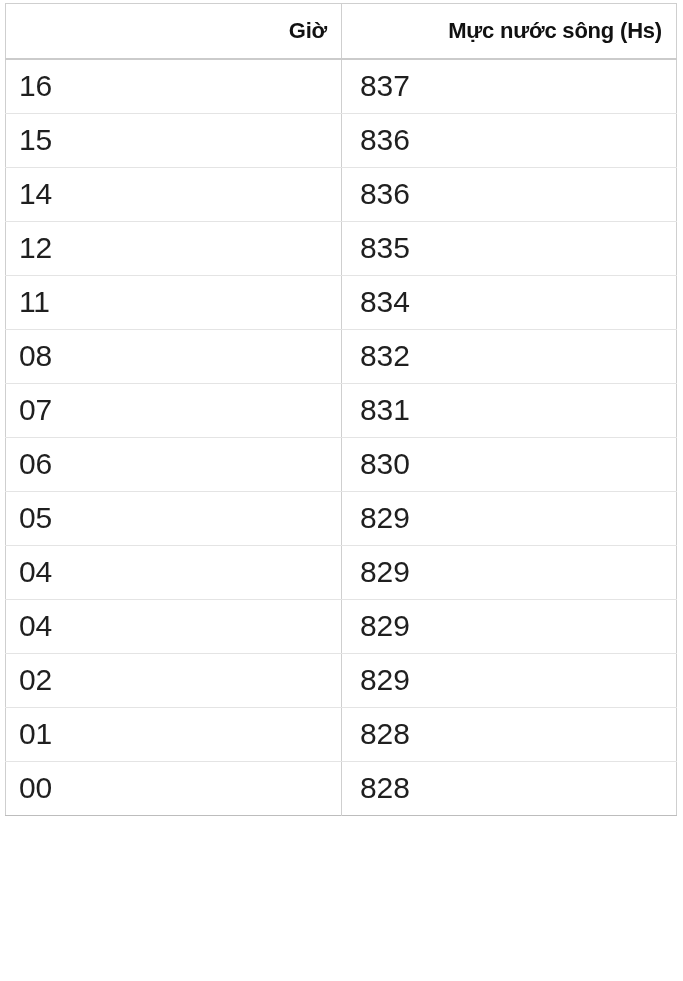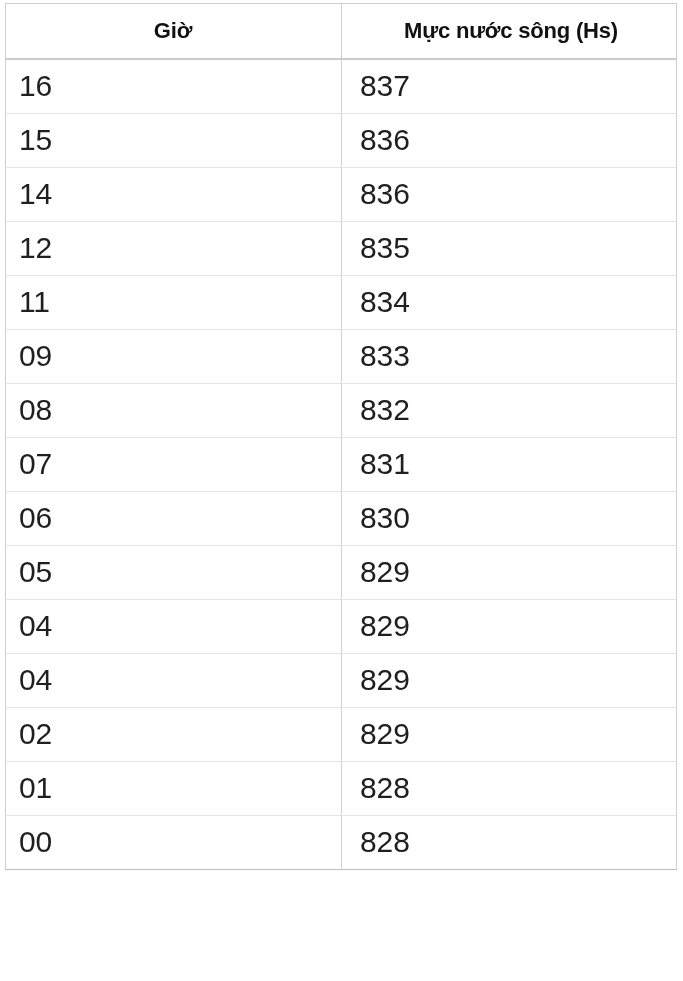--- a/index.html
+++ b/index.html
@@ -31,21 +31,21 @@
     border-left: 1px solid #cfcfcf;
     border-right: 1px solid #cfcfcf;
     border-top: 1px solid #cfcfcf;
     border-bottom: 1px solid #bdbdbd;
   }
 
   table.data-table col.col-hour  { width: 336px; }
   table.data-table col.col-level { width: 335px; }
 
   thead th {
-    text-align: center;
+    text-align: right;
     font-weight: bold;
     font-size: 22px;
     line-height: 1;
     letter-spacing: -0.2px;
     color: #111111;
     padding: 16px 14px 16px 13px;
     height: 55px;
     box-sizing: border-box;
     border-bottom: 2px solid #cbcbcb;
     background: #ffffff;
@@ -106,24 +106,20 @@
         </tr>
         <tr>
           <td class="td-hour">12</td>
           <td class="td-level">835</td>
         </tr>
         <tr>
           <td class="td-hour">11</td>
           <td class="td-level">834</td>
         </tr>
         <tr>
-          <td class="td-hour">09</td>
-          <td class="td-level">833</td>
-        </tr>
-        <tr>
           <td class="td-hour">08</td>
           <td class="td-level">832</td>
         </tr>
         <tr>
           <td class="td-hour">07</td>
           <td class="td-level">831</td>
         </tr>
         <tr>
           <td class="td-hour">06</td>
           <td class="td-level">830</td>

